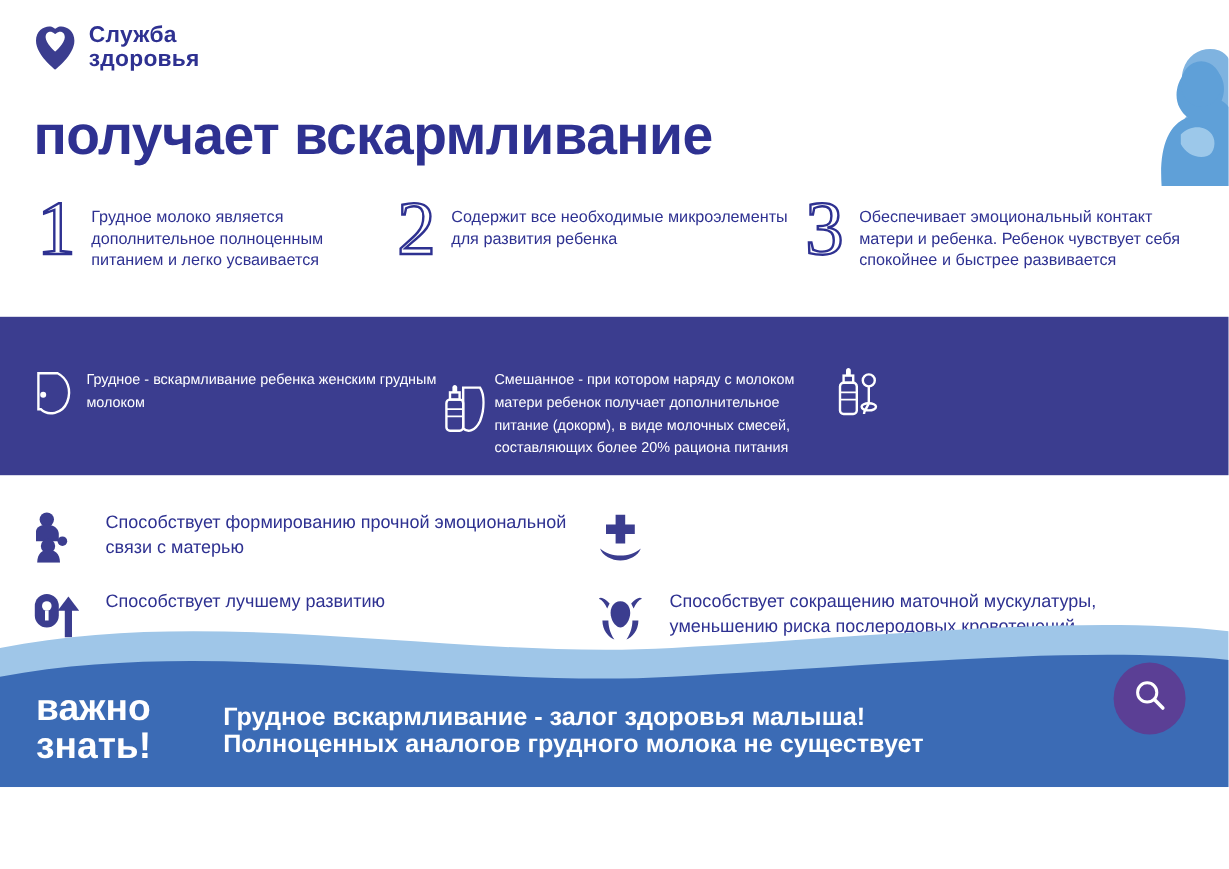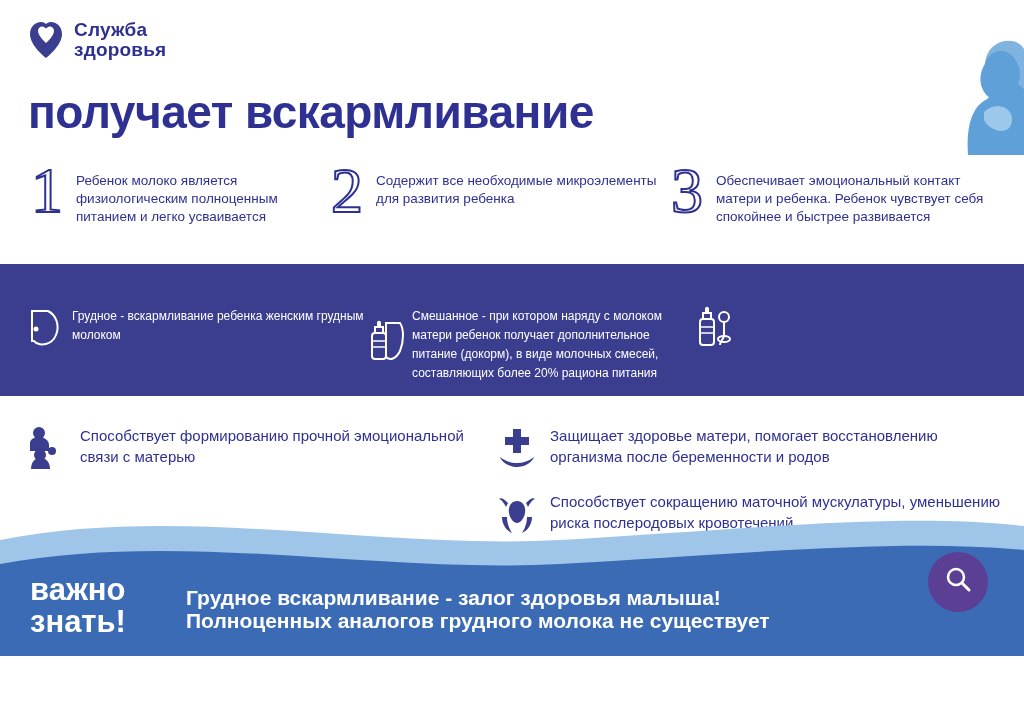--- a/index.html
+++ b/index.html
@@ -110,21 +110,21 @@
   }
 
   
   .benefits {
     position: absolute; left: 26px; top: 425px;
     width: 980px;
   }
   .ben-row { display: flex; }
   .ben-col-left { width: 470px; }
   .ben-col-right { width: 510px; }
-  .ben-item { display: flex; gap: 12px; align-items: flex-start; margin-bottom: 22px; }
+  .ben-item { display: flex; gap: 20px; align-items: flex-start; margin-bottom: 22px; }
   .ben-icon { flex: 0 0 42px; height: 44px; }
   .ben-text {
     color: #2e3191;
     font-size: 15px;
     line-height: 21px;
   }
 
   
   .wave {
     position: absolute; left: 0; bottom: 0;
@@ -180,21 +180,21 @@
       <ellipse cx="137" cy="70" rx="17" ry="19" fill="#5fa0d8"></ellipse>
       <path d="M120 112 C128 104 140 104 146 112 C150 118 148 128 142 130 C134 133 124 128 120 120 Z" fill="#9cc8ea"></path>
     </svg>
   </div>
 
   <div class="title">получает вскармливание</div>
 
   <div class="numbers">
     <div class="num-item">
       <div class="num-glyph">1</div>
-      <div class="num-text">Ребенок молоко является физиологическим полноценным питанием и легко усваивается</div>
+      <div class="num-text">Грудное молоко является дополнительное полноценным питанием и легко усваивается</div>
     </div>
     <div class="num-item">
       <div class="num-glyph">2</div>
       <div class="num-text">Содержит все необходимые микроэлементы для развития ребенка</div>
     </div>
     <div class="num-item">
       <div class="num-glyph">3</div>
       <div class="num-text">Обеспечивает эмоциональный контакт матери и ребенка. Ребенок чувствует себя спокойнее и быстрее развивается</div>
     </div>
   </div>
@@ -252,32 +252,43 @@
               <circle cx="13" cy="8" r="6" fill="#3b3d8f"></circle>
               <path d="M4 18 C4 14 9 12 13 12 C18 12 23 15 23 20 L23 26 L4 26 Z" fill="#3b3d8f"></path>
               <circle cx="14" cy="30" r="6" fill="#3b3d8f"></circle>
               <path d="M5 44 C5 36 10 33 14 33 C19 33 24 36 24 44 Z" fill="#3b3d8f"></path>
               <circle cx="26" cy="26" r="4" fill="#3b3d8f"></circle>
             </svg>
           </span>
           <span class="ben-text">Способствует формированию прочной эмоциональной связи с матерью</span>
         </div>
 
+        <div class="ben-item">
+          <span class="ben-icon">
+            <svg width="42" height="44" viewBox="0 0 42 44">
+              <rect x="3" y="4" width="20" height="28" rx="10" fill="#3b3d8f"></rect>
+              <circle cx="13" cy="14" r="4" fill="#ffffff"></circle>
+              <path d="M13 18 L13 26" stroke="#ffffff" stroke-width="3"></path>
+              <path d="M31 40 L31 14" stroke="#3b3d8f" stroke-width="6"></path>
+              <path d="M22 18 L31 6 L40 18 Z" fill="#3b3d8f"></path>
+            </svg>
+          </span>
+          <span class="ben-text">Способствует лучшему развитию</span>
+        </div>
 
       </div>
       <div class="ben-col-right">
 
         <div class="ben-item">
           <span class="ben-icon">
             <svg width="42" height="44" viewBox="0 0 42 44">
               <path d="M17 4 H25 V12 H33 V20 H25 V28 H17 V20 H9 V12 H17 Z" fill="#3b3d8f"></path>
               <path d="M4 32 C14 40 28 40 38 32 C36 38 28 42 21 42 C14 42 6 38 4 32 Z" fill="#3b3d8f"></path>
             </svg>
           </span>
-          <span class="ben-text">Защищает здоровье матери, помогает восстановлению организма после беременности и родов</span>
         </div>
 
         <div class="ben-item">
           <span class="ben-icon">
             <svg width="42" height="44" viewBox="0 0 42 44">
               <path d="M21 10 C15 10 12 16 13 22 C14 28 18 32 21 32 C24 32 28 28 29 22 C30 16 27 10 21 10 Z" fill="#3b3d8f"></path>
               <path d="M12 12 C8 8 5 6 3 8 C6 9 8 12 10 16 Z" fill="#3b3d8f"></path>
               <path d="M30 12 C34 8 37 6 39 8 C36 9 34 12 32 16 Z" fill="#3b3d8f"></path>
               <path d="M6 26 C6 34 11 40 16 42 C12 36 11 30 11 26 Z" fill="#3b3d8f"></path>
               <path d="M36 26 C36 34 31 40 26 42 C30 36 31 30 31 26 Z" fill="#3b3d8f"></path>

